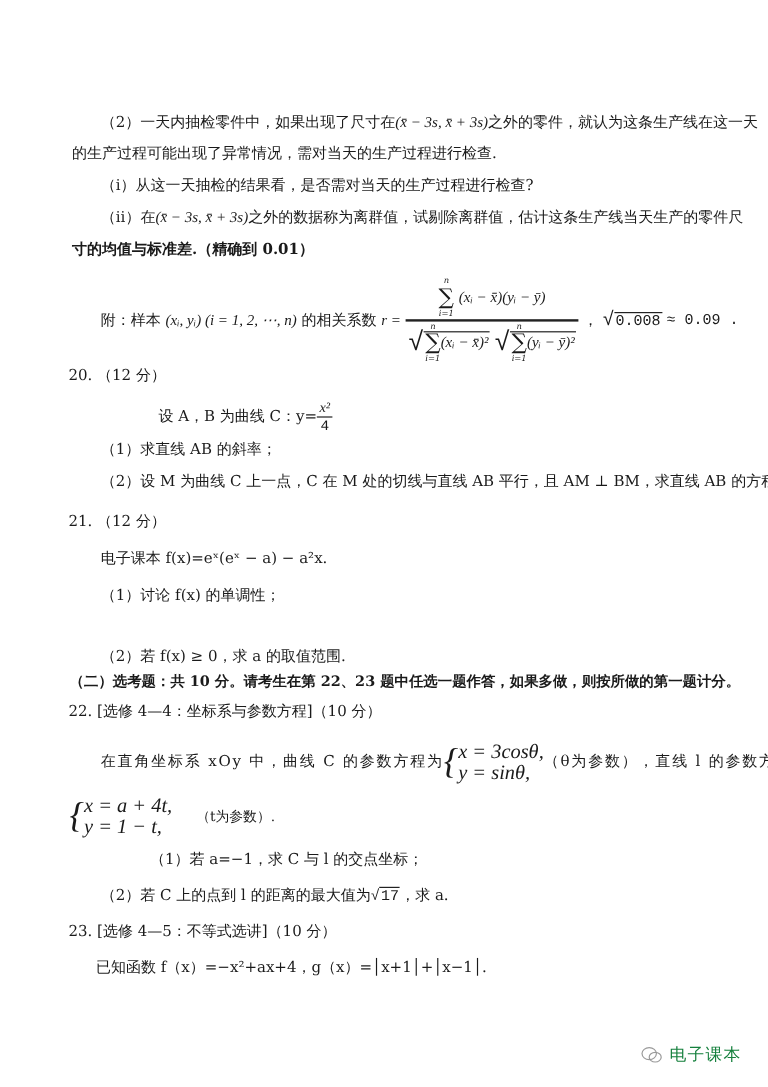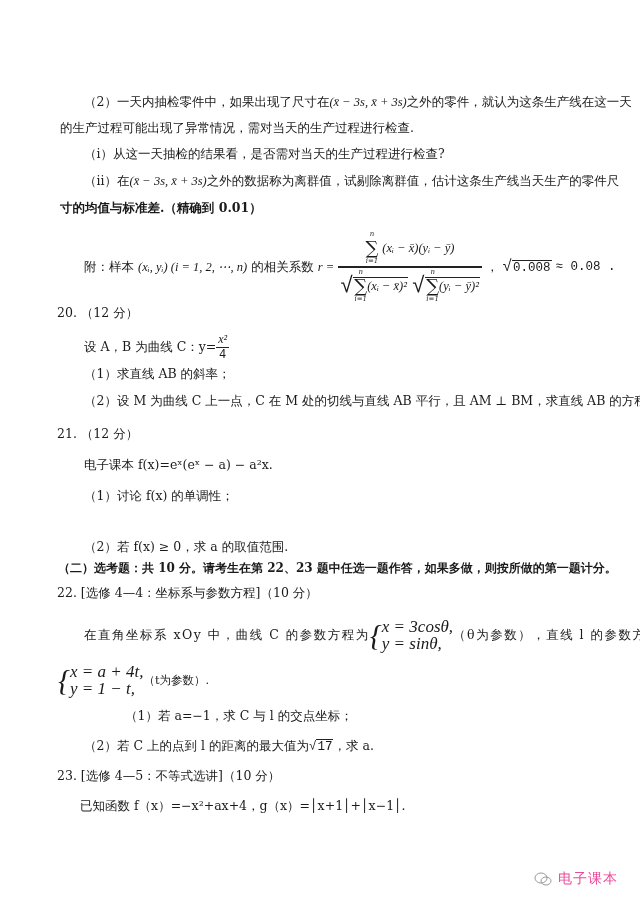--- a/index.html
+++ b/index.html
@@ -16,21 +16,21 @@
   .frac .num { display: block; border-bottom: 1px solid #222; padding: 0 2px; }
   .frac .den { display: block; padding: 0 2px; }
   .sigma { display: inline-block; text-align: center; vertical-align: middle; line-height: 9px; }
   .sigma .s { font-size: 18px; line-height: 18px; display: block; font-style: normal; }
   .sigma .lim { font-size: 7px; display: block; font-style: italic; }
   .sqrt { display: inline-block; }
   .sqrt .rad { border-top: 1px solid #222; padding: 0 1px; }
   .brace { display: inline-block; vertical-align: middle; }
   .brace .b { font-size: 30px; line-height: 30px; vertical-align: middle; font-family: "Liberation Serif", serif; }
   .brace .rows { display: inline-block; vertical-align: middle; font-size: 17px; line-height: 17px; }
-  .wm { position: absolute; right: 22px; top: 870px; color: #ec4899; font-family: "DejaVu Sans", sans-serif; font-size: 14px; letter-spacing: 1px; }
+  .wm { position: absolute; right: 22px; top: 870px; color: #15803d; font-family: "DejaVu Sans", sans-serif; font-size: 14px; letter-spacing: 1px; }
 </style>
 </head>
 <body>
 
 <div class="line" style="left:84px; top:94px;">
   <span>（2）一天内抽检零件中，如果出现了尺寸在</span><span class="m">(x̄ − 3s, x̄ + 3s)</span><span>之外的零件，就认为这条生产线在这一天</span>
 </div>
 <div class="line" style="left:60px; top:120px;">的生产过程可能出现了异常情况，需对当天的生产过程进行检查.</div>
 <div class="line" style="left:84px; top:146px;">（ⅰ）从这一天抽检的结果看，是否需对当天的生产过程进行检查?</div>
 <div class="line" style="left:84px; top:173px;">
@@ -48,43 +48,43 @@
       <span class="sigma"><span class="lim">n</span><span class="s">∑</span><span class="lim">i=1</span></span>
       <span class="m">(xᵢ − x̄)(yᵢ − ȳ)</span>
     </span>
     <span class="den">
       <span class="sqrt"><span class="r" style="font-size:22px;vertical-align:middle;">√</span><span class="rad"><span class="sigma"><span class="lim">n</span><span class="s">∑</span><span class="lim">i=1</span></span><span class="m">(xᵢ − x̄)²</span></span></span>
       <span class="sqrt"><span class="r" style="font-size:22px;vertical-align:middle;">√</span><span class="rad"><span class="sigma"><span class="lim">n</span><span class="s">∑</span><span class="lim">i=1</span></span><span class="m">(yᵢ − ȳ)²</span></span></span>
     </span>
   </span>
   <span style="vertical-align:middle;">，</span>
   <span class="sqrt r" style="vertical-align:middle;"><span style="font-size:16px;">√</span><span class="rad">0.008</span></span>
-  <span class="r" style="vertical-align:middle;">≈ 0.08 .</span>
+  <span class="r" style="vertical-align:middle;">≈ 0.09 .</span>
 </div>
 
 <div class="line" style="left:57px; top:305px;">20. （12 分）</div>
 <div class="line" style="left:84px; top:332px; line-height:normal;">
-  <span style="vertical-align:middle;">设 A，B 为曲线 C：y=</span><span class="frac m" style="font-size:12px;"><span class="num">x²</span><span class="den r">4</span></span>
+  <span style="vertical-align:middle;margin-left:48px;">设 A，B 为曲线 C：y=</span><span class="frac m" style="font-size:12px;"><span class="num">x²</span><span class="den r">4</span></span>
 </div>
 <div class="line" style="left:84px; top:366px;">（1）求直线 AB 的斜率；</div>
 <div class="line" style="left:84px; top:393px;">（2）设 M 为曲线 C 上一点，C 在 M 处的切线与直线 AB 平行，且 AM ⊥ BM，求直线 AB 的方程.</div>
 
 <div class="line" style="left:57px; top:426px;text-align:center;">21. （12 分）</div>
 <div class="line" style="left:84px; top:457px;">电子课本 f(x)=eˣ(eˣ − a) − a²x.</div>
 <div class="line" style="left:84px; top:488px;">（1）讨论 f(x) 的单调性；</div>
 <div class="line" style="left:84px; top:523px;margin-top:16px;">（2）若 f(x) ≥ 0，求 a 的取值范围.</div>
 
 <div class="line bold" style="left:58px; top:560px; font-size:12px;">（二）选考题：共 10 分。请考生在第 22、23 题中任选一题作答，如果多做，则按所做的第一题计分。</div>
 
 <div class="line" style="left:57px; top:585px;text-align:right;">22. [选修 4—4：坐标系与参数方程]（10 分）</div>
 <div class="line" style="left:84px; top:618px; line-height:normal;">
   <span style="vertical-align:middle; letter-spacing:1.5px;">在直角坐标系 xOy 中，曲线 C 的参数方程为</span><span class="brace m"><span class="b">{</span><span class="rows"><span style="display:block;">x = 3cosθ,</span><span style="display:block;">y = sinθ,</span></span></span><span style="vertical-align:middle; letter-spacing:1.5px;">（θ为参数），直线 l 的参数方程为</span>
 </div>
 <div class="line" style="left:58px; top:663px; line-height:normal;">
-  <span class="brace m"><span class="b">{</span><span class="rows"><span style="display:block;">x = a + 4t,</span><span style="display:block;">y = 1 − t,</span></span></span><span style="vertical-align:middle; font-size:11.5px;">（t为参数）.</span>
+  <span class="brace m"><span class="b">{</span><span class="rows"><span style="display:block;">x = a + 4t,</span><span style="display:block;">y = 1 − t,</span></span></span><span style="vertical-align:middle; font-size:11.5px;margin-left:20px;">（t为参数）.</span>
 </div>
 <div class="line" style="left:84px; top:708px;margin-left:41px;">（1）若 a=−1，求 C 与 l 的交点坐标；</div>
 <div class="line" style="left:84px; top:738px;">
   <span>（2）若 C 上的点到 l 的距离的最大值为</span><span class="sqrt r"><span>√</span><span class="rad">17</span></span><span>，求 a.</span>
 </div>
 
 <div class="line" style="left:57px; top:768px;">23. [选修 4—5：不等式选讲]（10 分）</div>
 <div class="line" style="left:80px; top:798px;">已知函数 f（x）=−x²+ax+4，g（x）=│x+1│+│x−1│.</div>
 
 <div class="wm">

